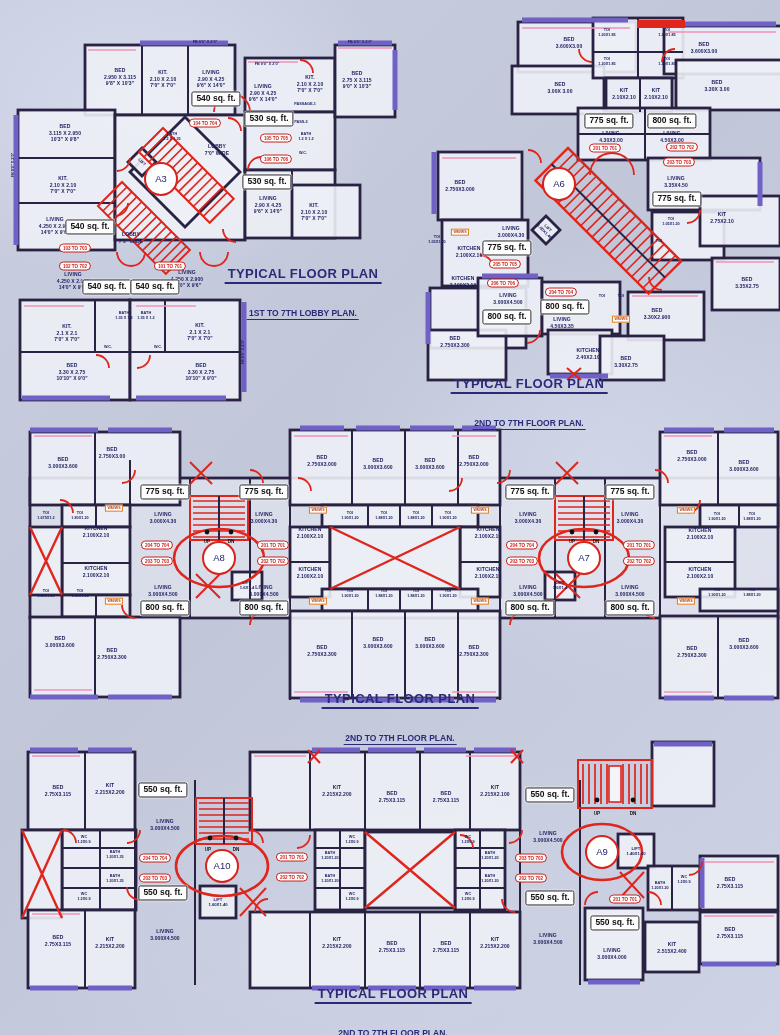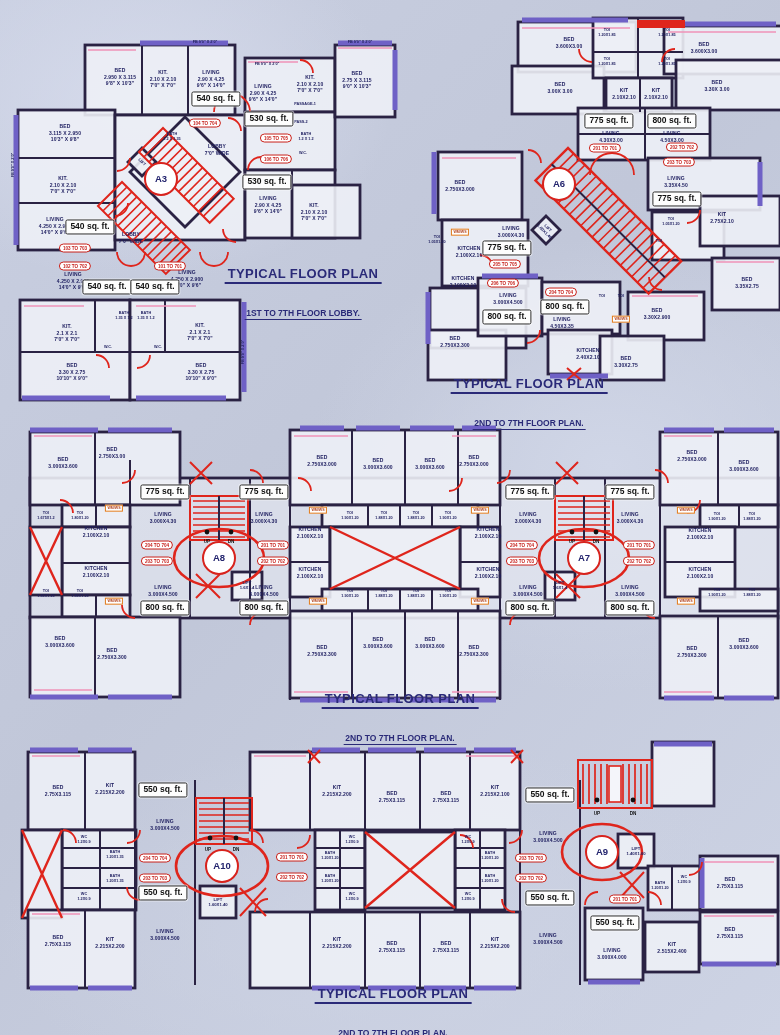--- a/index.html
+++ b/index.html
@@ -18,21 +18,21 @@
       white-space:pre-line;color:#1c1c5e;line-height:1.3;pointer-events:none}
   .lb-room{font-size:5px;font-weight:700;letter-spacing:.1px}
   .lb-tiny{font-size:3.8px;font-weight:700;line-height:1.2}
   .lb-fb{font-size:3.8px;font-weight:700;color:#23235f;white-space:nowrap}
   .lb-sqft{font-size:8.5px;font-weight:700;color:#111;background:#fdfdfd;
            border:1.4px solid #2b2b2b;border-radius:2px;padding:1px 4px;white-space:nowrap;
            box-shadow:0 0 0 1px rgba(255,255,255,.5)}
   .lb-unit{font-size:4.6px;font-weight:700;color:#c61f1a;background:#fff;
            border:1.1px solid #c92019;border-radius:6px;padding:.5px 3px;white-space:nowrap}
   .lb-core{width:30px;height:30px;border-radius:50%;border:2px solid #d8231d;background:#fff;
-           color:#23246e;font-size:9.5px;font-weight:700;display:flex;align-items:center;justify-content:center}
+           color:#23246e;font-size:9.5px;font-weight:400;display:flex;align-items:center;justify-content:center}
   .lb-updn{font-size:4.6px;font-weight:700;color:#101010}
   .lb-wmws{font-size:3.6px;font-weight:700;color:#b3431f;background:#fff;
            border:1px solid #e07818;padding:0 1.5px;white-space:nowrap}
   .lb-lift{font-size:4.2px;font-weight:700;color:#1c1c5e}
   .plan-title{position:absolute;transform:translate(-50%,-50%);text-align:center;z-index:3}
   .plan-title-main{font-size:13px;font-weight:700;color:#2a2a78;letter-spacing:.4px;
                    border-bottom:2px solid #2a2a78;padding:0 3px 1px;white-space:nowrap}
   .plan-title-sub{display:inline-block;font-size:8.5px;font-weight:700;color:#2a2a78;
                   border-bottom:1.5px solid #2a2a78;margin-top:2px;padding:0 2px 1px;white-space:nowrap}
 </style>
@@ -646,21 +646,21 @@
 3.000X4.000</div>
         <div class="lb lb-room" style="left: 672px; top: 947px;">KIT
 2.515X2.400</div>
         <div class="lb lb-room" style="left: 730px; top: 932px;">BED
 2.75X3.115</div>
       </div>
     </div>
 
 <div class="plan-title" style="left:303px;top:293px">
   <div class="plan-title-main">TYPICAL FLOOR PLAN</div><br>
-  <span class="plan-title-sub">1ST TO 7TH FLOOR LOBBY.</span>
+  <span class="plan-title-sub">1ST TO 7TH LOBBY PLAN.</span>
 </div>
 <div class="plan-title" style="left:529px;top:403px">
   <div class="plan-title-main">TYPICAL FLOOR PLAN</div><br>
   <span class="plan-title-sub">2ND TO 7TH FLOOR PLAN.</span>
 </div>
 <div class="plan-title" style="left:400px;top:718px">
   <div class="plan-title-main">TYPICAL FLOOR PLAN</div><br>
   <span class="plan-title-sub">2ND TO 7TH FLOOR PLAN.</span>
 </div>
 <div class="plan-title" style="left:393px;top:1013px">

